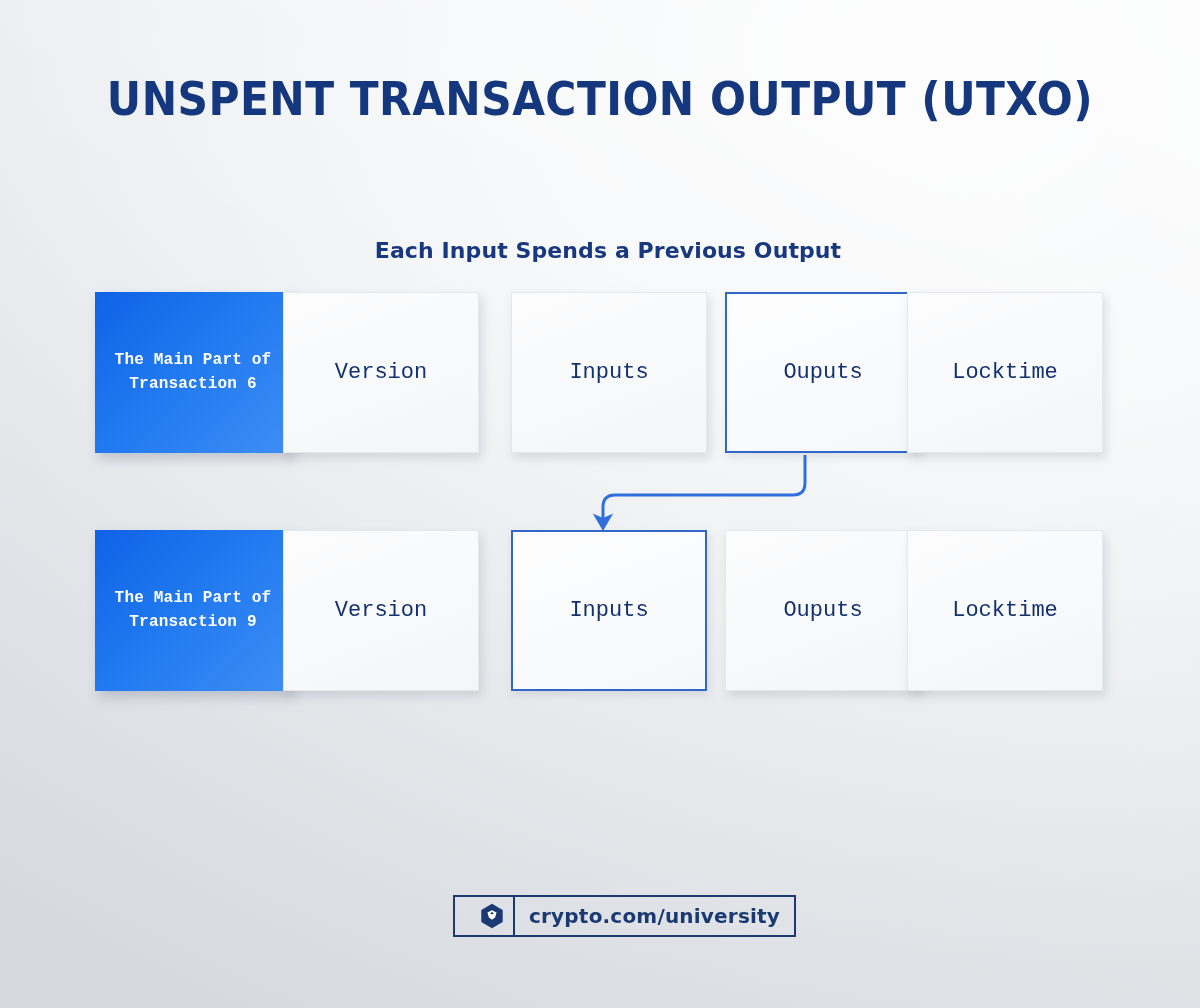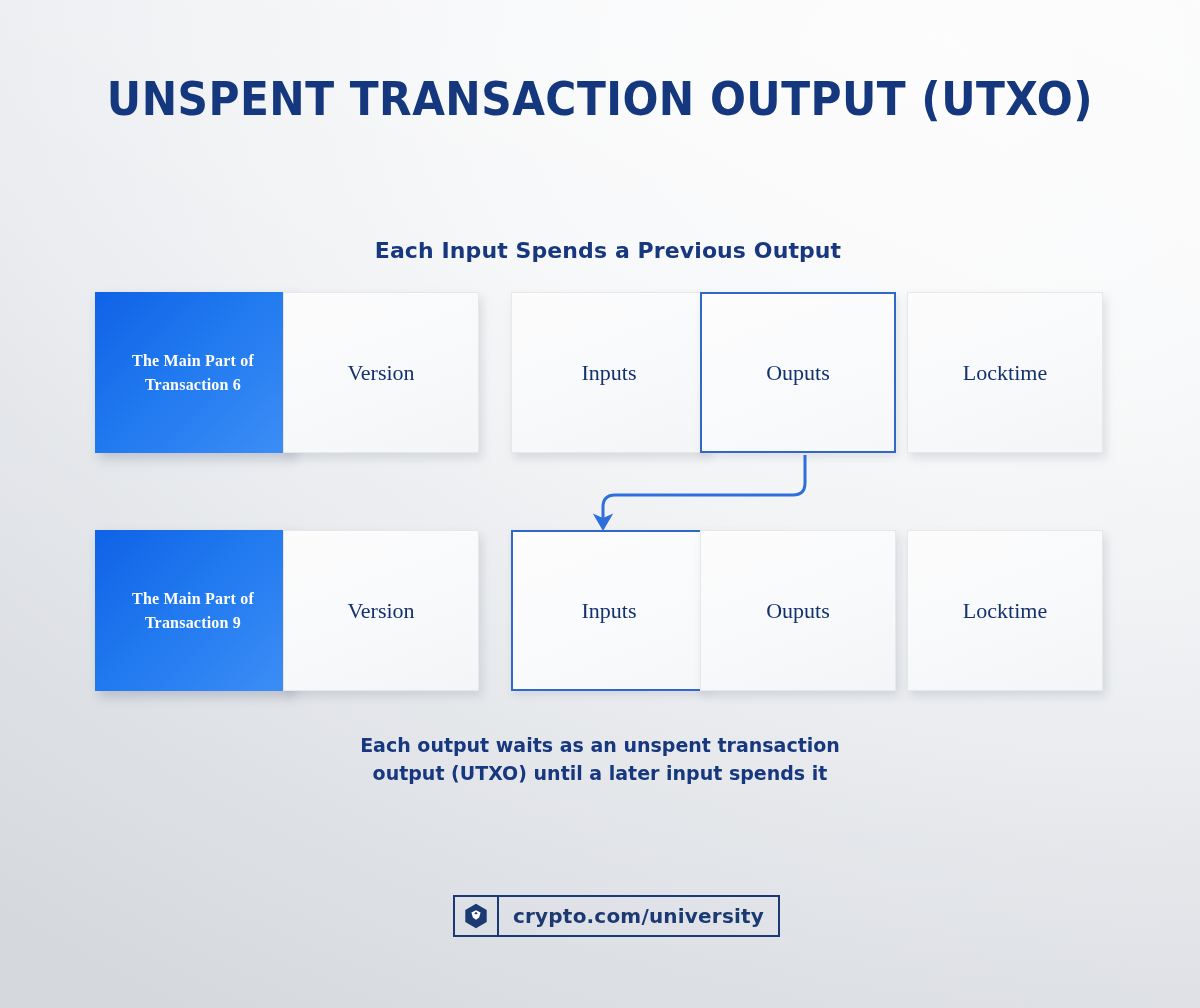--- a/index.html
+++ b/index.html
@@ -80,27 +80,27 @@
   .card {
     position: absolute;
     top: 0;
     width: 196px;
     height: 161px;
     box-sizing: border-box;
     display: flex;
     align-items: center;
     justify-content: center;
     text-align: center;
-    font-family: Liberation Serif, serif;
+    font-family: Liberation Mono, monospace;
   }
 
   .card.slot-0 { left: 0px; }
   .card.slot-1 { left: 188px; }
   .card.slot-2 { left: 416px; }
-  .card.slot-3 { left: 605px; }
+  .card.slot-3 { left: 630px; }
   .card.slot-4 { left: 812px; }
 
   
   .card.plain {
     background: linear-gradient(160deg, #fcfcfd 0%, #f8f9fa 55%, #f4f5f6 100%);
     border: 1px solid rgba(228,230,233,0.9);
     box-shadow: 3px 5px 9px rgba(120,128,140,0.22);
     color: #13316f;
     font-weight: 400;
     font-size: 22px;
@@ -161,20 +161,21 @@
   .footer-badge {
     position: absolute;
     top: 895px;
     left: 453px;
     height: 38px;
     display: flex;
     align-items: stretch;
     border: 2px solid #1b3a73;
     background: transparent;
     z-index: 3;
+    padding-left: 16px;
   }
   .footer-logo-cell {
     width: 42px;
     display: flex;
     align-items: center;
     justify-content: center;
     border-right: 2px solid #1b3a73;
   }
   .footer-url {
     display: flex;
@@ -240,24 +241,20 @@
       </marker>
     </defs>
     <path d="M 805,455
              L 805,483
              Q 805,495 793,495
              L 615,495
              Q 603,495 603,507
              L 603,522" fill="none" stroke="#2f6fdb" stroke-width="3" stroke-linecap="butt" marker-end="url(#arrowhead)"></path>
   </svg>
 
-  <div class="caption">
-    <div>Each output waits as an unspent transaction</div>
-    <div>output (UTXO) until a later input spends it</div>
-  </div>
 
   <div class="footer-badge">
     <div class="footer-logo-cell">
       <svg width="24" height="26" viewBox="0 0 24 26">
         <polygon points="12,0.8 22.7,7 22.7,19 12,25.2 1.3,19 1.3,7" fill="#1b3a73"></polygon>
         <path d="M12,7.2 L7.4,9.6 L8.9,14.4 L12,16.8 L15.1,14.4 L16.6,9.6 Z" fill="#ffffff"></path>
         <path d="M12,9.0 L10.2,10.2 L12,11.4 L13.8,10.2 Z" fill="#1b3a73"></path>
       </svg>
     </div>
     <div class="footer-url">crypto.com/university</div>

